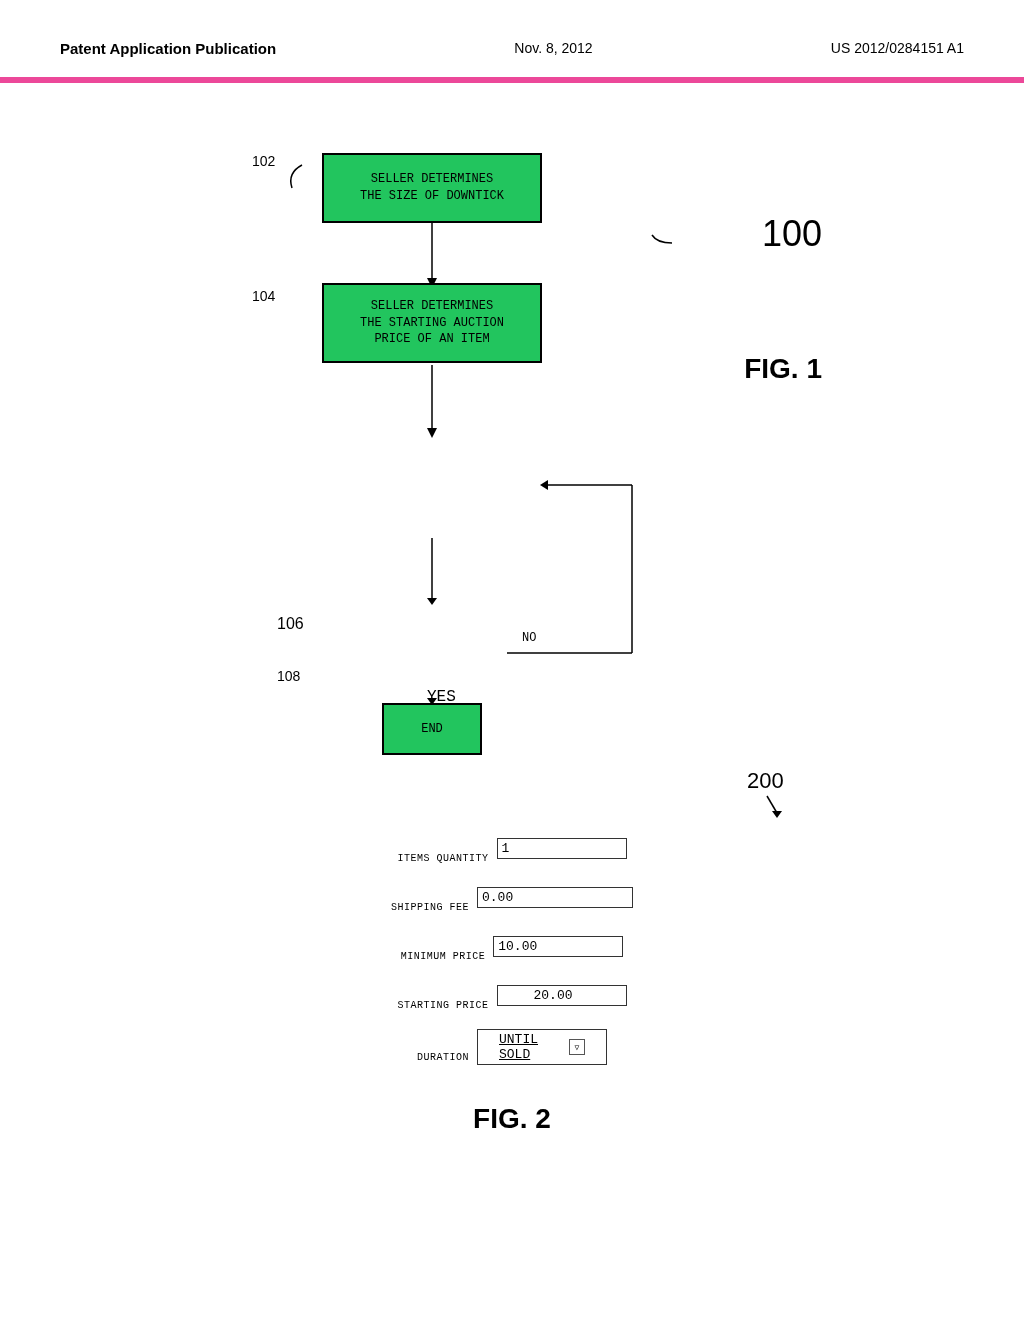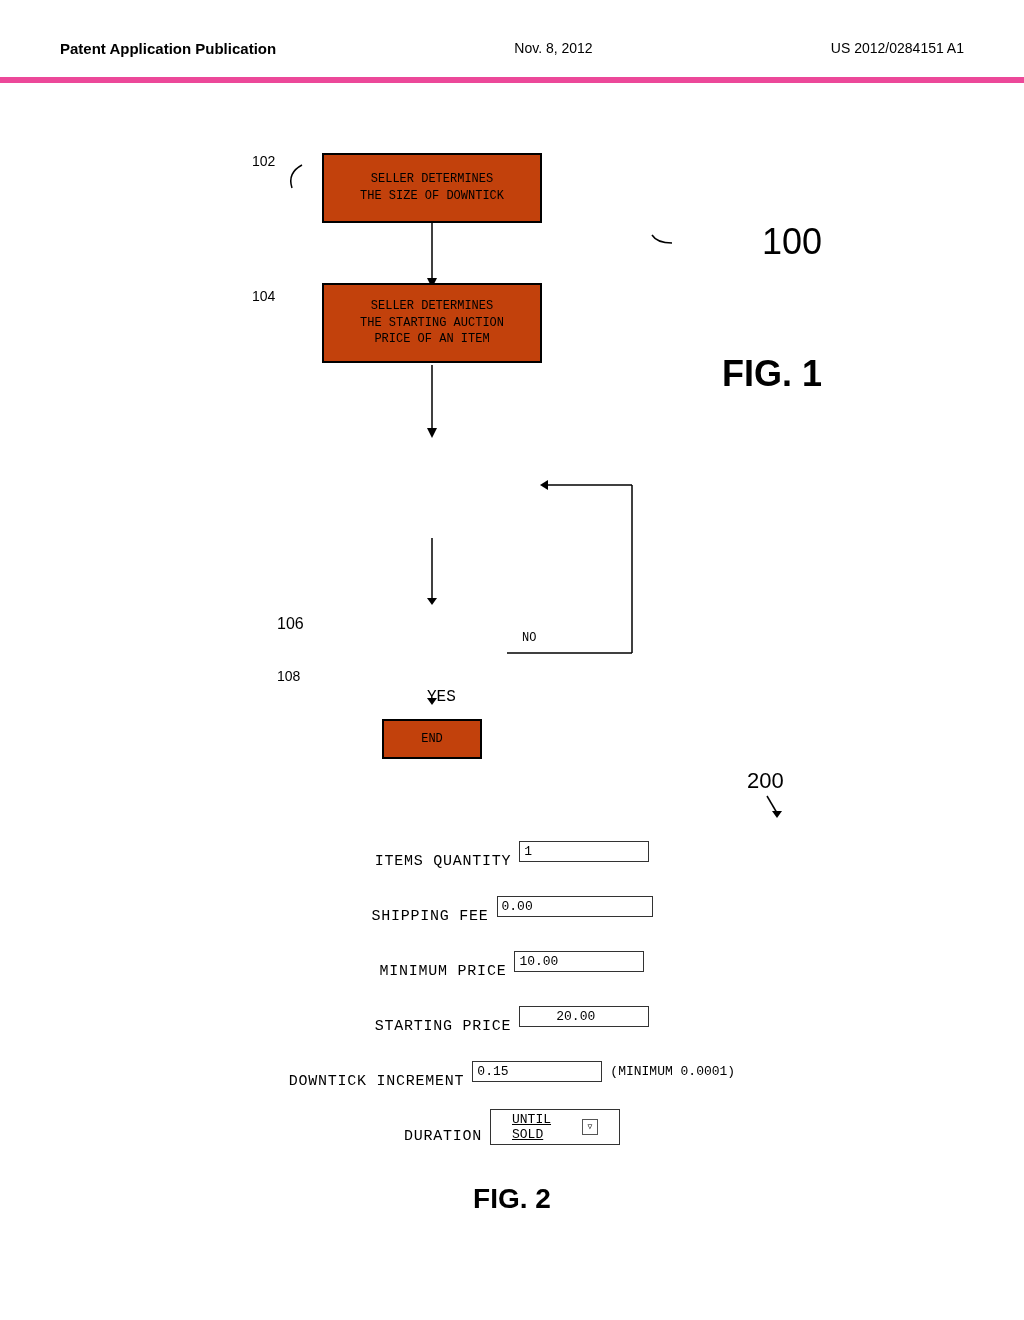--- a/index.html
+++ b/index.html
@@ -60,21 +60,21 @@
       margin-top: 10px;
     }
 
     
     .flow-box {
       border: 2px solid #000;
       text-align: center;
       font-family: 'Courier New', Courier, monospace;
       font-size: 12px;
       line-height: 1.4;
-      background: #c2410c;
+      background: #22c55e;
       display: flex;
       align-items: center;
       justify-content: center;
       position: absolute;
     }
 
     .box-102 {
       left: 160px;
       top: 40px;
       width: 220px;
@@ -122,22 +122,21 @@
       font-size: 11px;
       text-align: center;
       line-height: 1.3;
       z-index: 1;
     }
 
     .box-end {
       left: 220px;
       top: 590px;
       width: 100px;
-      height: 40px;
-      margin-top: 16px;
+      height: 52px;
     }
 
     
     .label-102 {
       position: absolute;
       left: 90px;
       top: 40px;
       font-size: 14px;
       font-family: Arial, sans-serif;
     }
@@ -148,27 +147,26 @@
       font-size: 14px;
       font-family: Arial, sans-serif;
     }
     .label-100 {
       position: absolute;
       right: 40px;
       top: 100px;
       font-size: 36px;
       font-family: Arial, sans-serif;
       font-weight: normal;
-      margin-top: 8px;
     }
     .label-fig1 {
       position: absolute;
       right: 40px;
       top: 240px;
-      font-size: 36px;
+      font-size: 28px;
       font-weight: bold;
       font-family: Arial, sans-serif;
     }
     .label-106 {
       position: absolute;
       left: 115px;
       top: 502px;
       font-size: 16px;
       font-family: Arial, sans-serif;
     }
@@ -209,21 +207,21 @@
     .form-row {
       display: flex;
       align-items: center;
       justify-content: flex-end;
       margin-bottom: 8px;
       gap: 8px;
     }
 
     .form-label {
       font-family: 'Courier New', Courier, monospace;
-      font-size: 15px;
+      font-size: 10px;
       letter-spacing: 0.05em;
       text-align: left;
       white-space: nowrap;
       margin-top: 20px;
     }
 
     .form-input {
       border: 1px solid #333;
       font-family: 'Courier New', Courier, monospace;
       font-size: 13px;
@@ -373,25 +371,20 @@
         <div class="form-row">
           <span class="form-label">MINIMUM PRICE</span>
           <input class="form-input" type="text" value="10.00" style="width: 130px;" readonly="">
         </div>
 
         <div class="form-row">
           <span class="form-label">STARTING PRICE</span>
           <input class="form-input" type="text" value="20.00" style="width: 130px; padding-left: 36px;" readonly="">
         </div>
 
-        <div class="form-row">
-          <span class="form-label">DOWNTICK INCREMENT</span>
-          <input class="form-input" type="text" value="0.15" style="width: 130px;" readonly="">
-          <span class="form-note">(MINIMUM 0.0001)</span>
-        </div>
 
         <div class="form-row">
           <span class="form-label">DURATION</span>
           <div class="form-select" style="width:130px; cursor:pointer; position:relative;">
             <span class="select-text" style="text-decoration:underline;">UNTIL SOLD</span>
             <span class="select-arrow" style="border:1px solid #555; width:16px; height:16px; display:inline-flex; align-items:center; justify-content:center; font-size:8px; margin-left:2px;">▽</span>
           </div>
         </div>
 
       </div>

